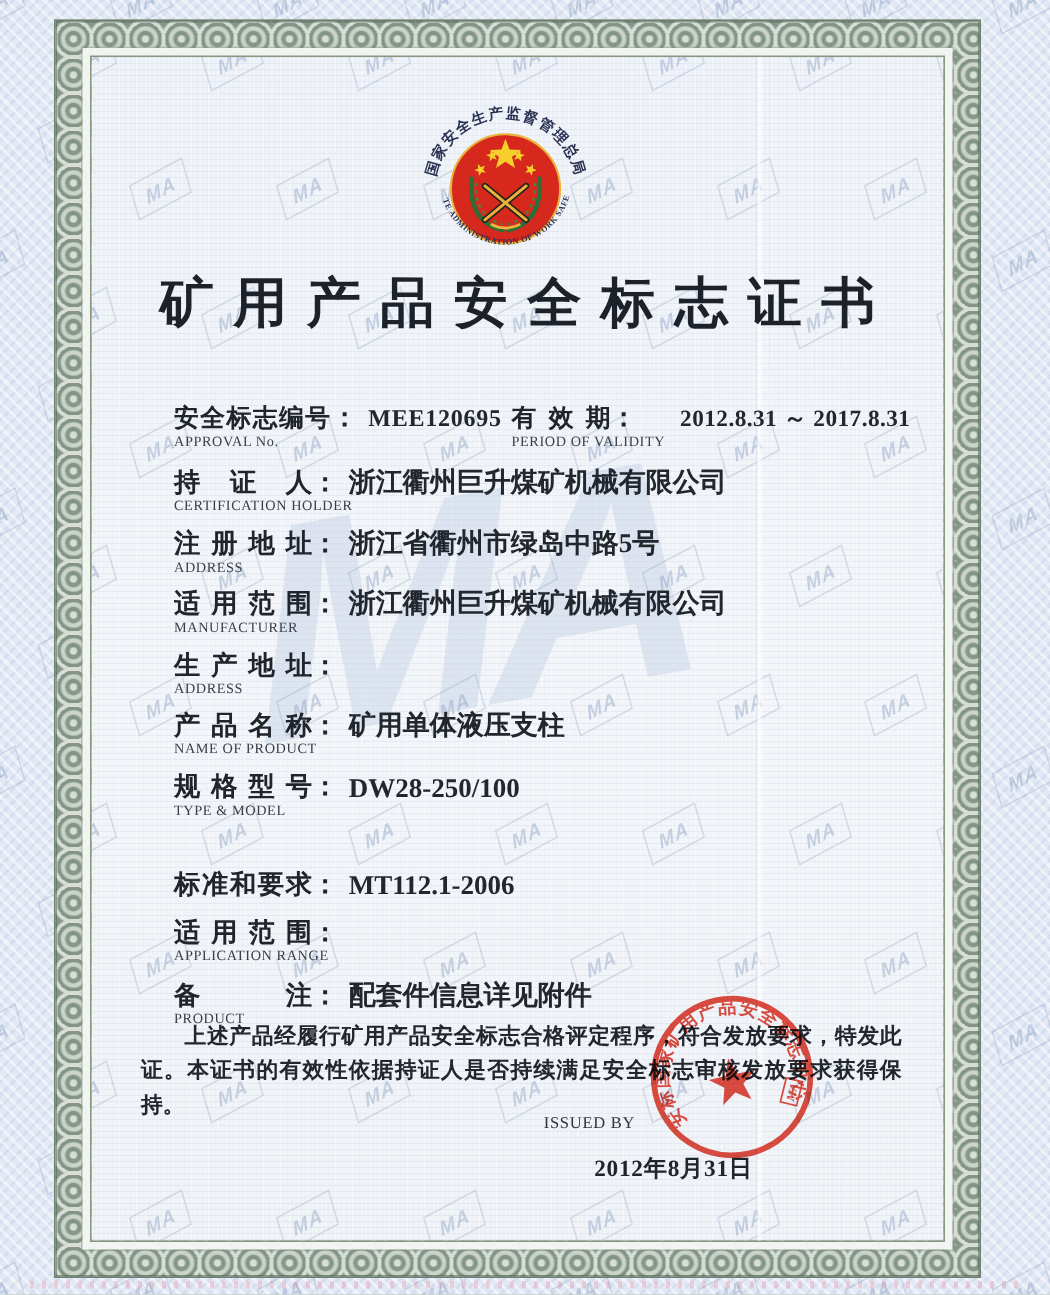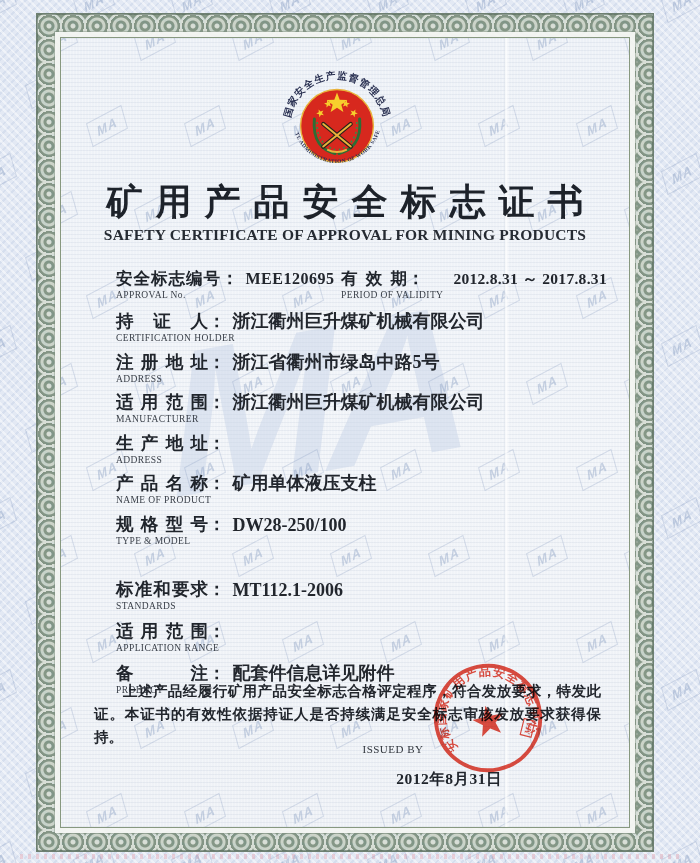--- a/index.html
+++ b/index.html
@@ -305,21 +305,20 @@
       </g>
       <text class="arc-text" font-size="10" font-weight="bold" letter-spacing="1.2">
         <textPath href="#arcTop" startOffset="50%" text-anchor="middle">国家安全生产监督管理总局</textPath>
       </text>
       <text class="arc-text" font-size="5.6" font-weight="bold" letter-spacing=".35">
         <textPath href="#arcBot" startOffset="50%" text-anchor="middle">STATE ADMINISTRATION OF WORK SAFETY</textPath>
       </text>
     </svg>
 
     <div class="title-zh">矿用产品安全标志证书</div>
-    <div class="title-en">SAFETY CERTIFICATE OF APPROVAL FOR MINING PRODUCTS</div>
 
     <div class="header-row">
       <div class="hdr-left">
         <div class="line1" style="display:flex;align-items:baseline;">
           <span class="zh-label">安全标志编号</span>
             <span class="colon">：</span>
           <span class="field-value">MEE120695</span>
         </div>
         <div class="en-label">APPROVAL No.</div>
       </div>
@@ -385,21 +384,20 @@
             <div class="en-label">TYPE &amp; MODEL</div>
           </div>
         </div>
       <div id="req-group" class="req-group">
           <div class="field-row">
             <div class="line1">
               <span class="zh-label">标准和要求</span>
               <span class="colon">：</span>
               <span class="field-value">MT112.1-2006</span>
             </div>
-            <div class="en-label">STANDARDS</div>
           </div>
           <div class="field-row">
             <div class="line1">
               <span class="zh-label">适用范围</span>
               <span class="colon">：</span>
             </div>
             <div class="en-label">APPLICATION RANGE</div>
           </div>
           <div class="field-row">
             <div class="line1">

